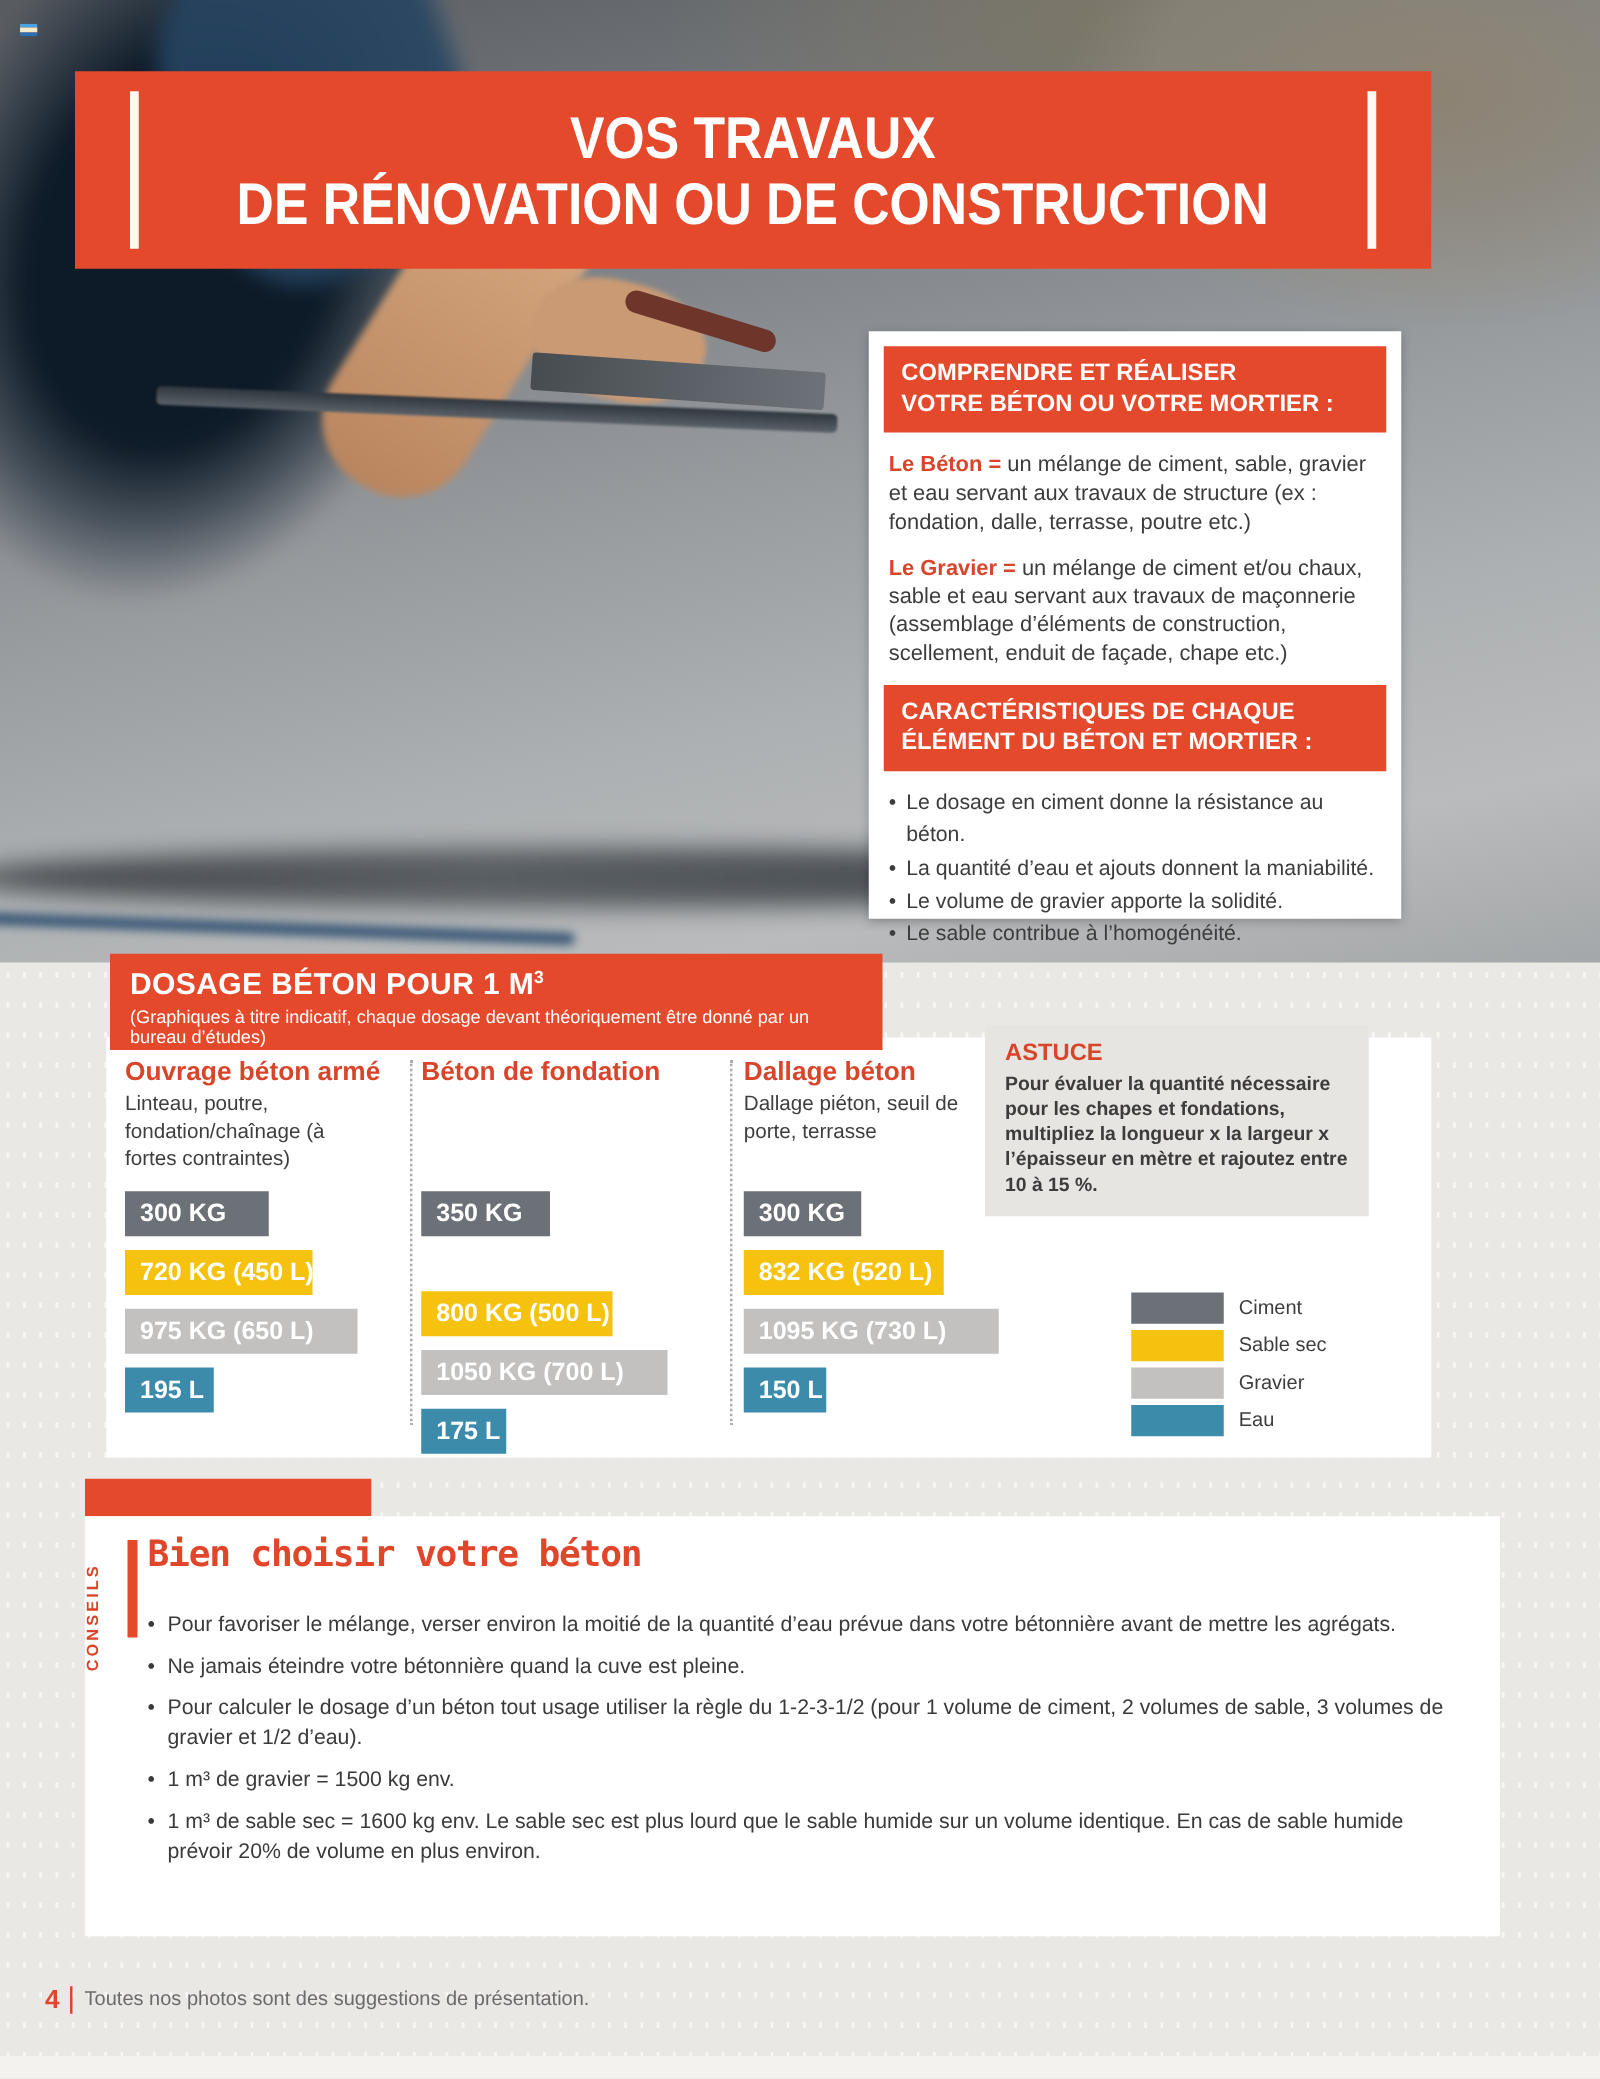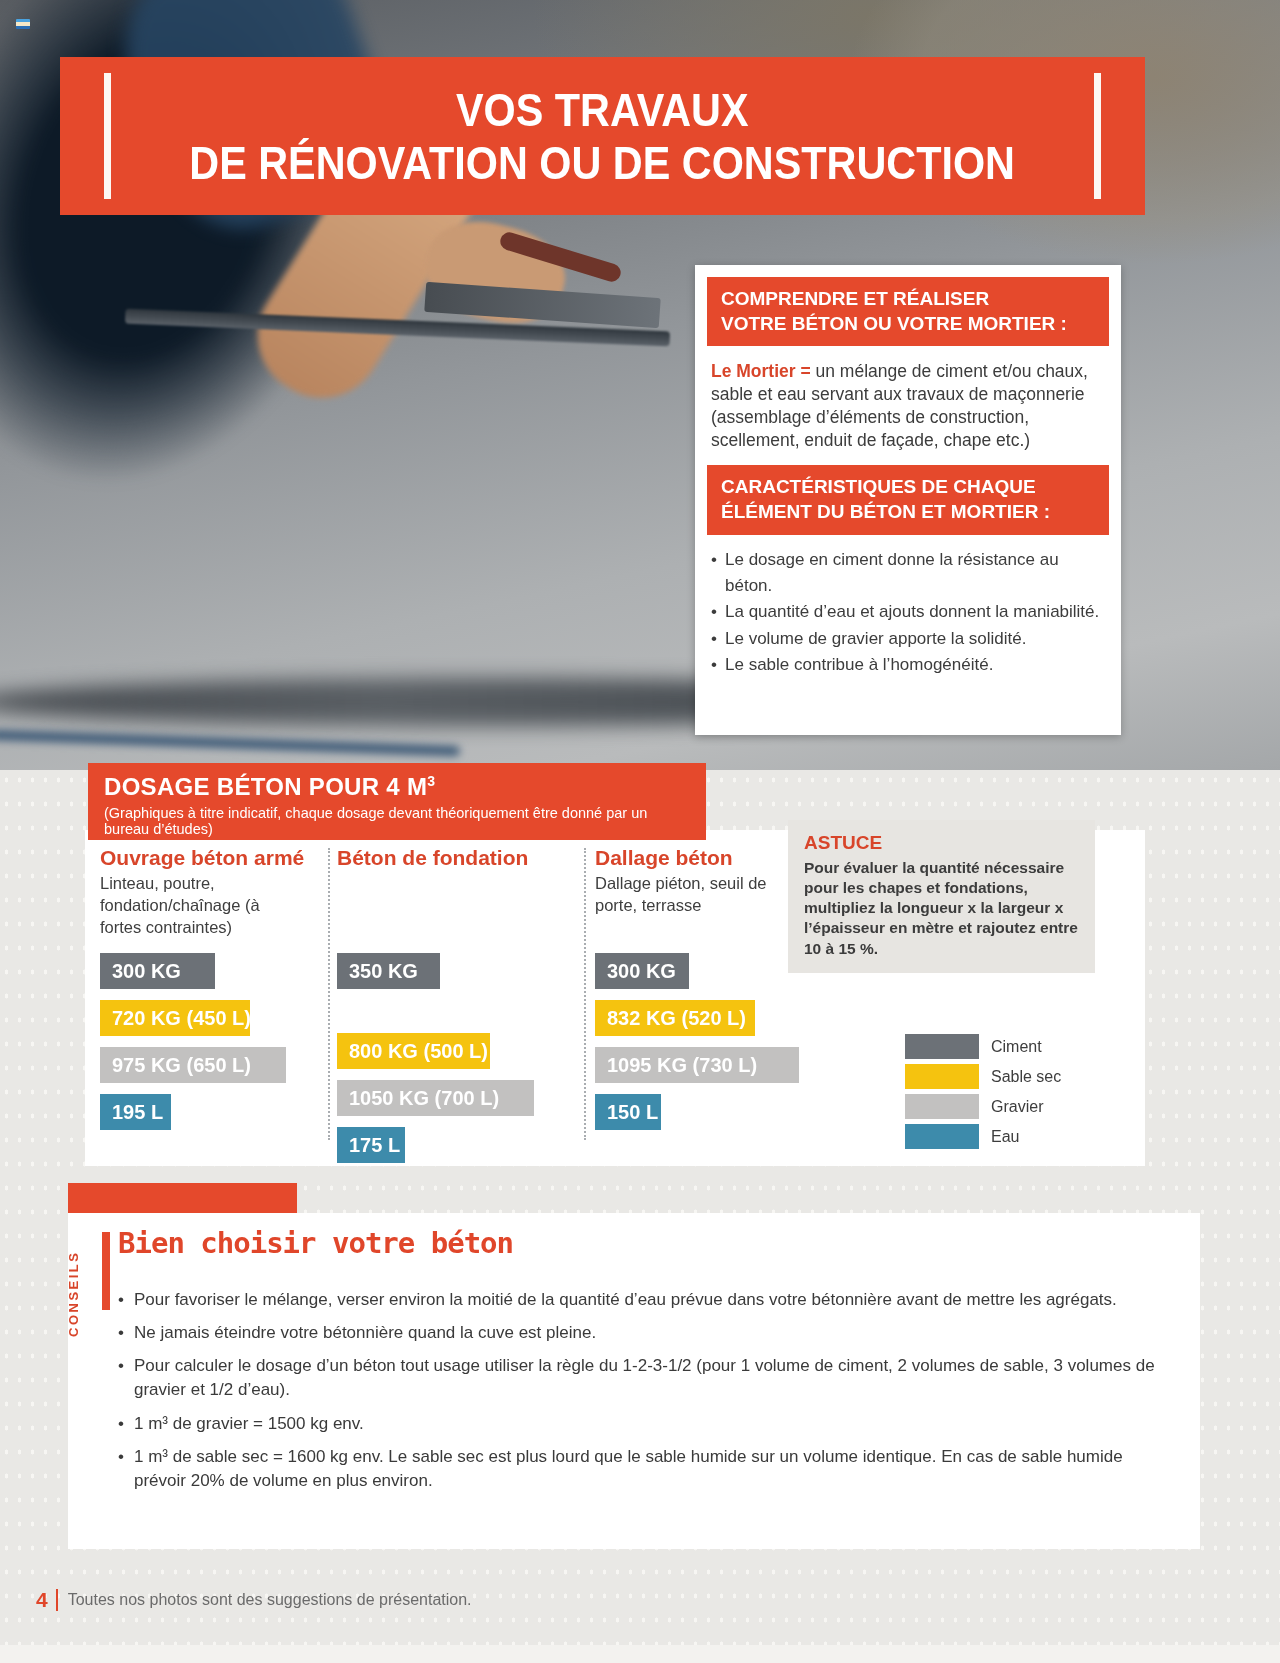--- a/index.html
+++ b/index.html
@@ -124,40 +124,43 @@
     <div class="banner-line">VOS TRAVAUX</div>
     <div class="banner-line">DE RÉNOVATION OU DE CONSTRUCTION</div>
   </div>
 
   <div class="info-panel">
     <div class="red-box" style="background-color: rgb(229, 73, 44);">
       <div>COMPRENDRE ET RÉALISER</div>
       <div>VOTRE BÉTON OU VOTRE MORTIER :</div>
     </div>
     <p class="info-p">
-      <span class="term">Le Mortier = </span><span>un mélange de ciment et/ou chaux, sable et eau servant aux travaux de maçonnerie (assemblage d’éléments de construction, scellement, enduit de façade, chape etc.)</span>
+      <span class="term">Le Béton = </span><span>un mélange de ciment, sable, gravier et eau servant aux travaux de structure (ex : fondation, dalle, terrasse, poutre etc.)</span>
+    </p>
+    <p class="info-p">
+      <span class="term">Le Gravier = </span><span>un mélange de ciment et/ou chaux, sable et eau servant aux travaux de maçonnerie (assemblage d’éléments de construction, scellement, enduit de façade, chape etc.)</span>
     </p>
     <div class="red-box second" style="background-color: rgb(229, 73, 44);">
       <div>CARACTÉRISTIQUES DE CHAQUE</div>
       <div>ÉLÉMENT DU BÉTON ET MORTIER :</div>
     </div>
     <ul class="info-bullets">
       <li>Le dosage en ciment donne la résistance au béton.</li>
       <li>La quantité d’eau et ajouts donnent la maniabilité.</li>
       <li>Le volume de gravier apporte la solidité.</li>
       <li>Le sable contribue à l’homogénéité.</li>
     </ul>
   </div>
 
   <div class="dosage-card"></div>
   <div class="col-sep" style="left:328px;"></div>
   <div class="col-sep" style="left:584px;"></div>
 
   <div class="dosage-header" style="background-color: rgb(229, 73, 44);">
-    <div class="dh-title"><span>DOSAGE BÉTON POUR 4 M</span><sup>3</sup></div>
+    <div class="dh-title"><span>DOSAGE BÉTON POUR 1 M</span><sup>3</sup></div>
     <div class="dh-sub">(Graphiques à titre indicatif, chaque dosage devant théoriquement être donné par un bureau d’études)</div>
   </div>
 
   <div class="dcol" style="left:100px;">
     <h3>Ouvrage béton armé</h3>
     <div class="desc">Linteau, poutre, fondation/chaînage (à fortes contraintes)</div>
   </div>
   <div class="dcol" style="left:337px;">
     <h3>Béton de fondation</h3>
   </div>

